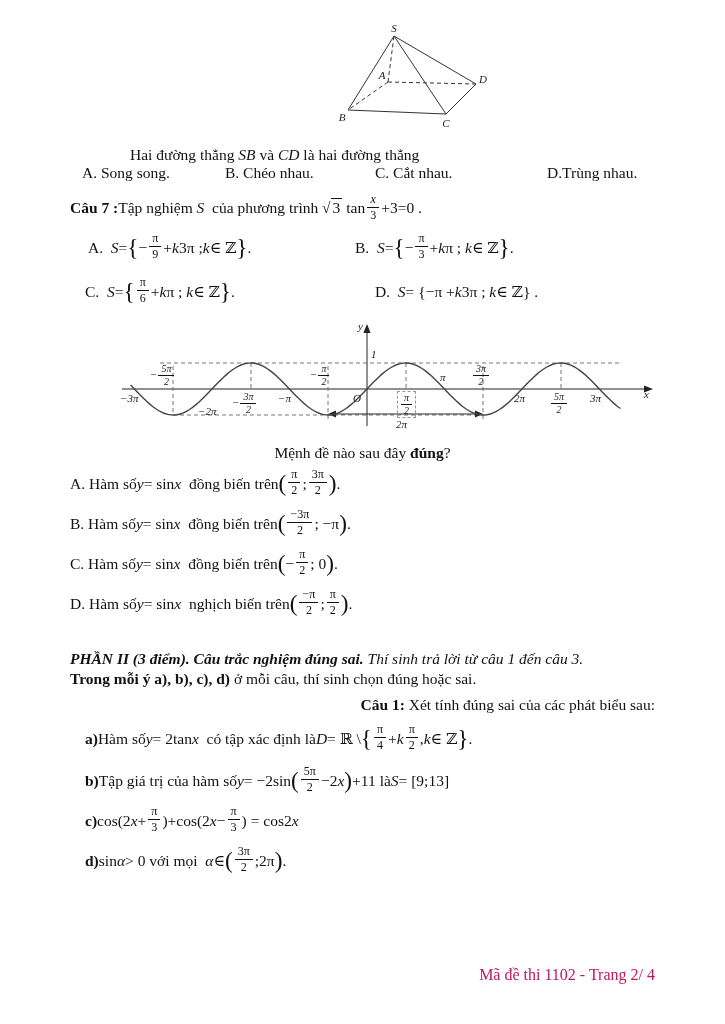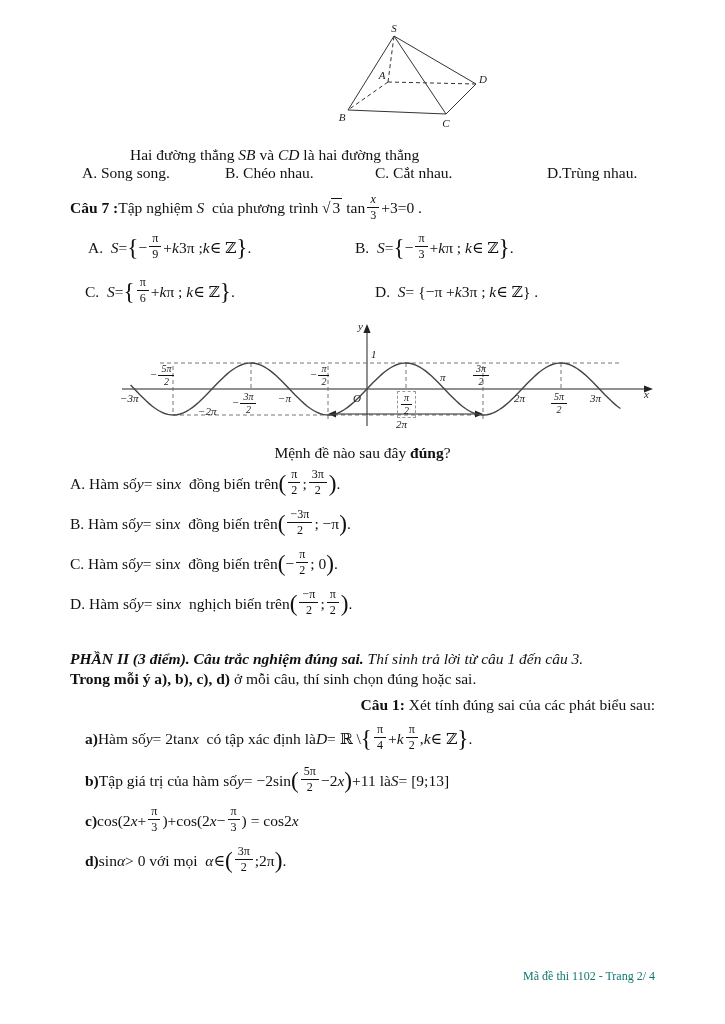--- a/index.html
+++ b/index.html
@@ -49,21 +49,21 @@
 
   .menhde { margin-top:10px;text-align:center; }
   .mopt { margin-top:4px; min-height:36px; display:flex; align-items:center; }
 
   .p2 { margin-top:28px;font-style:italic; }
   .p2b { margin-top:2px; }
   .cau1 { margin-top:8px;text-align:right; }
   .sub { margin:8px 0 0 15px; min-height:34px; display:flex; align-items:center; }
   .sub.short { min-height:26px; }
 
-  .footer { position:absolute; right:70px; bottom:40px; font-size:12px; color:#0f766e; }
+  .footer { position:absolute; right:70px; bottom:40px; font-size:16px; color:#be185d; }
 </style>
 </head>
 <body>
 
 <div class="page">
   <div class="content">
 
     <div class="pyr">
       <svg width="160" height="112" viewBox="0 0 160 112">
         <g stroke="#333" stroke-width="1" fill="none">

